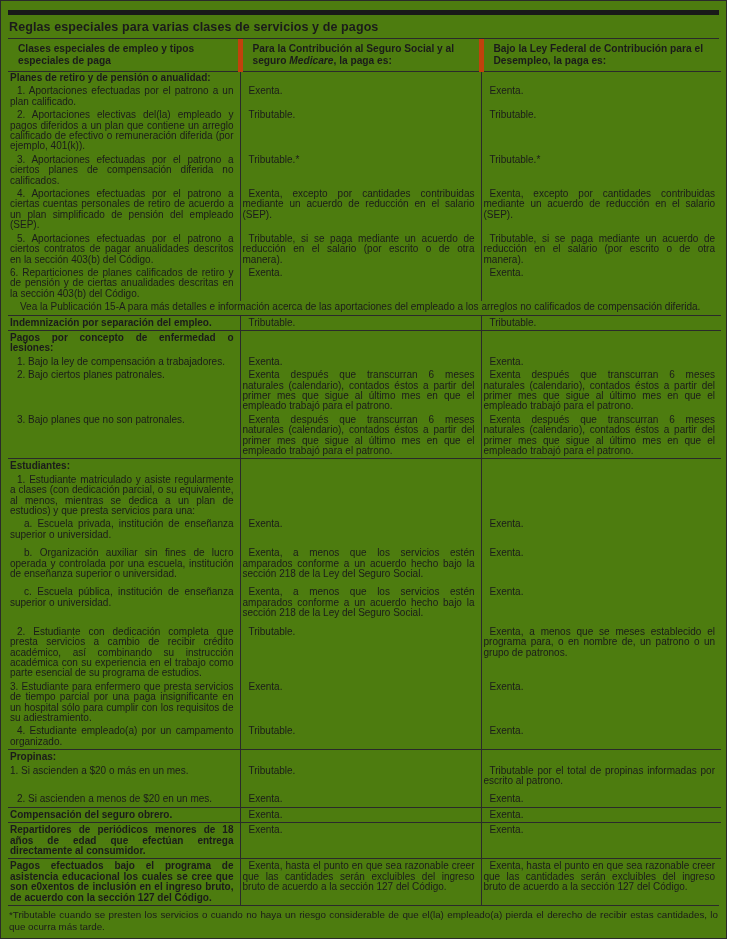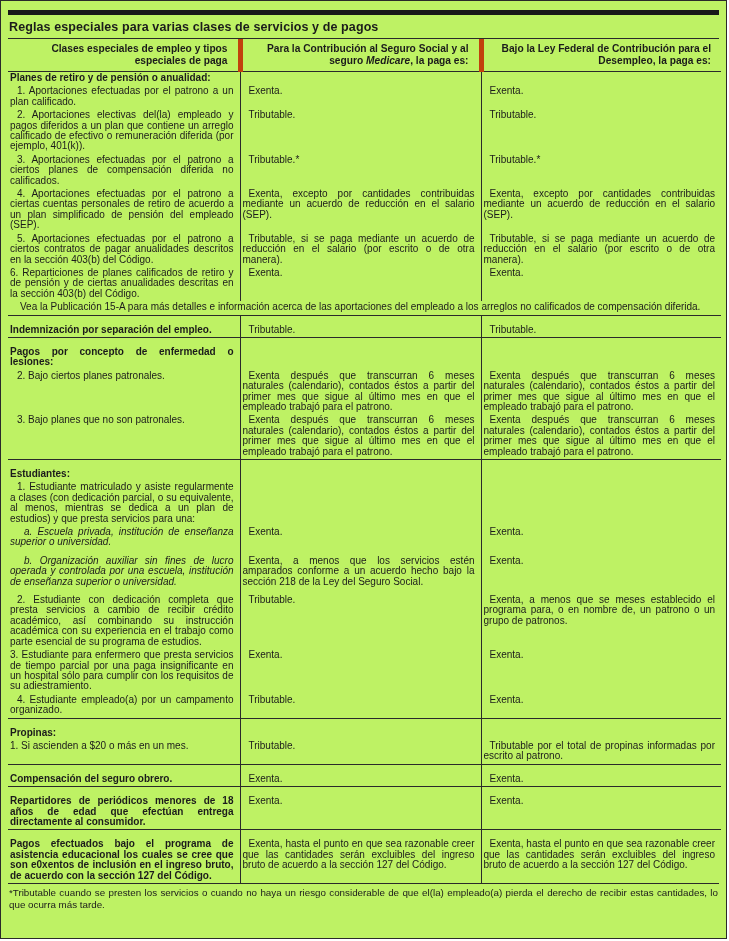--- a/index.html
+++ b/index.html
@@ -9,58 +9,58 @@
     color:#1b1b1b;
     -webkit-font-smoothing:antialiased;
   }
   .page {
     position:relative;
     width:727px; height:939px;
     border:1px solid #2a2a2a;
     box-sizing:border-box;
     padding:0 7px;
     overflow:hidden;
-    background:#bef264;
+    background:#4d7c0f;
   }
   .topbar {
     height:5px; background:#191919; margin-top:9px;
   }
   .title {
     font-size:12.5px; font-weight:bold;
     padding:5px 1px 4px 1px;
     border-bottom:1px solid #2a2a2a;
     letter-spacing:.1px;
   }
   table.rules {
     width:100%; border-collapse:collapse; table-layout:fixed;
     font-size:10px; line-height:10.4px;
   }
   table.rules th {
-    font-weight:bold; text-align:right; vertical-align:middle;
+    font-weight:bold; text-align:left; vertical-align:middle;
     font-size:10.2px; line-height:11.5px;
     padding:4px 10px 5px 10px;
     border-bottom:1px solid #2a2a2a;
   }
   table.rules th + th { border-left:5px solid #c2410c; }
   table.rules td {
     vertical-align:top;
     text-align:justify;
     padding:1px 6px 2px 2px;
   }
   td.c2, td.c3 {
     border-left:1px solid #2a2a2a;
     padding:1px 6px 2px 5px;
     text-indent:6px;
   }
-  tr.sep td { border-top:1px solid #2a2a2a; padding-top:9px; }
+  tr.sep td { border-top:1px solid #2a2a2a; padding-top:2px; }
   tr.gap td { padding-top:6px; }
   td.bold { font-weight:bold; }
   td.ind-none { text-indent:0; }
   td.ind-num  { text-indent:7px; }
-  td.ind-sub  { text-indent:14px;font-style:italic; }
+  td.ind-sub  { text-indent:14px; }
   td.note-cell {
     text-indent:10px;
     padding:3px 2px 4px 2px;
     text-align:justify;
   }
   .footnote {
     border-top:1px solid #2a2a2a;
     font-size:9.8px; line-height:11.5px;
     padding:3px 1px 0 1px;
     text-align:justify;
@@ -135,20 +135,25 @@
           <td class="c1 ind-none bold">Indemnización por separación del empleo.</td>
           <td class="c2">Tributable.</td>
           <td class="c3">Tributable.</td>
         </tr>
         <tr class="sep ">
           <td class="c1 ind-none bold">Pagos por concepto de enfermedad o lesiones:</td>
           <td class="c2"></td>
           <td class="c3"></td>
         </tr>
         <tr class="">
+          <td class="c1 ind-num">1. Bajo la ley de compensación a trabajadores.</td>
+          <td class="c2">Exenta.</td>
+          <td class="c3">Exenta.</td>
+        </tr>
+        <tr class="">
           <td class="c1 ind-num">2. Bajo ciertos planes patronales.</td>
           <td class="c2">Exenta después que transcurran 6 meses naturales (calendario), contados éstos a partir del primer mes que sigue al último mes en que el empleado trabajó para el patrono.</td>
           <td class="c3">Exenta después que transcurran 6 meses naturales (calendario), contados éstos a partir del primer mes que sigue al último mes en que el empleado trabajó para el patrono.</td>
         </tr>
         <tr class="">
           <td class="c1 ind-num">3. Bajo planes que no son patronales.</td>
           <td class="c2">Exenta después que transcurran 6 meses naturales (calendario), contados éstos a partir del primer mes que sigue al último mes en que el empleado trabajó para el patrono.</td>
           <td class="c3">Exenta después que transcurran 6 meses naturales (calendario), contados éstos a partir del primer mes que sigue al último mes en que el empleado trabajó para el patrono.</td>
         </tr>
         <tr class="sep ">
@@ -165,20 +170,25 @@
           <td class="c1 ind-sub">a. Escuela privada, institución de enseñanza superior o universidad.</td>
           <td class="c2">Exenta.</td>
           <td class="c3">Exenta.</td>
         </tr>
         <tr class="gap">
           <td class="c1 ind-sub">b. Organización auxiliar sin fines de lucro operada y controlada por una escuela, institución de enseñanza superior o universidad.</td>
           <td class="c2">Exenta, a menos que los servicios estén amparados conforme a un acuerdo hecho bajo la sección 218 de la Ley del Seguro Social.</td>
           <td class="c3">Exenta.</td>
         </tr>
         <tr class="gap">
+          <td class="c1 ind-sub">c. Escuela pública, institución de enseñanza superior o universidad.</td>
+          <td class="c2">Exenta, a menos que los servicios estén amparados conforme a un acuerdo hecho bajo la sección 218 de la Ley del Seguro Social.</td>
+          <td class="c3">Exenta.</td>
+        </tr>
+        <tr class="gap">
           <td class="c1 ind-num">2. Estudiante con dedicación completa que presta servicios a cambio de recibir crédito académico, así combinando su instrucción académica con su experiencia en el trabajo como parte esencial de su programa de estudios.</td>
           <td class="c2">Tributable.</td>
           <td class="c3">Exenta, a menos que se meses establecido el programa para, o en nombre de, un patrono o un grupo de patronos.</td>
         </tr>
         <tr class="">
           <td class="c1 ind-none">3. Estudiante para enfermero que presta servicios de tiempo parcial por una paga insignificante en un hospital sólo para cumplir con los requisitos de su adiestramiento.</td>
           <td class="c2">Exenta.</td>
           <td class="c3">Exenta.</td>
         </tr>
         <tr class="">
@@ -188,20 +198,25 @@
         </tr>
         <tr class="sep ">
           <td class="c1 ind-none bold">Propinas:</td>
           <td class="c2"></td>
           <td class="c3"></td>
         </tr>
         <tr class="">
           <td class="c1 ind-none">1. Si ascienden a $20 o más en un mes.</td>
           <td class="c2">Tributable.</td>
           <td class="c3">Tributable por el total de propinas informadas por escrito al patrono.</td>
+        </tr>
+        <tr class="gap">
+          <td class="c1 ind-num">2. Si ascienden a menos de $20 en un mes.</td>
+          <td class="c2">Exenta.</td>
+          <td class="c3">Exenta.</td>
         </tr>
         <tr class="sep ">
           <td class="c1 ind-none bold">Compensación del seguro obrero.</td>
           <td class="c2">Exenta.</td>
           <td class="c3">Exenta.</td>
         </tr>
         <tr class="sep ">
           <td class="c1 ind-none bold">Repartidores de periódicos menores de 18 años de edad que efectúan entrega directamente al consumidor.</td>
           <td class="c2">Exenta.</td>
           <td class="c3">Exenta.</td>

